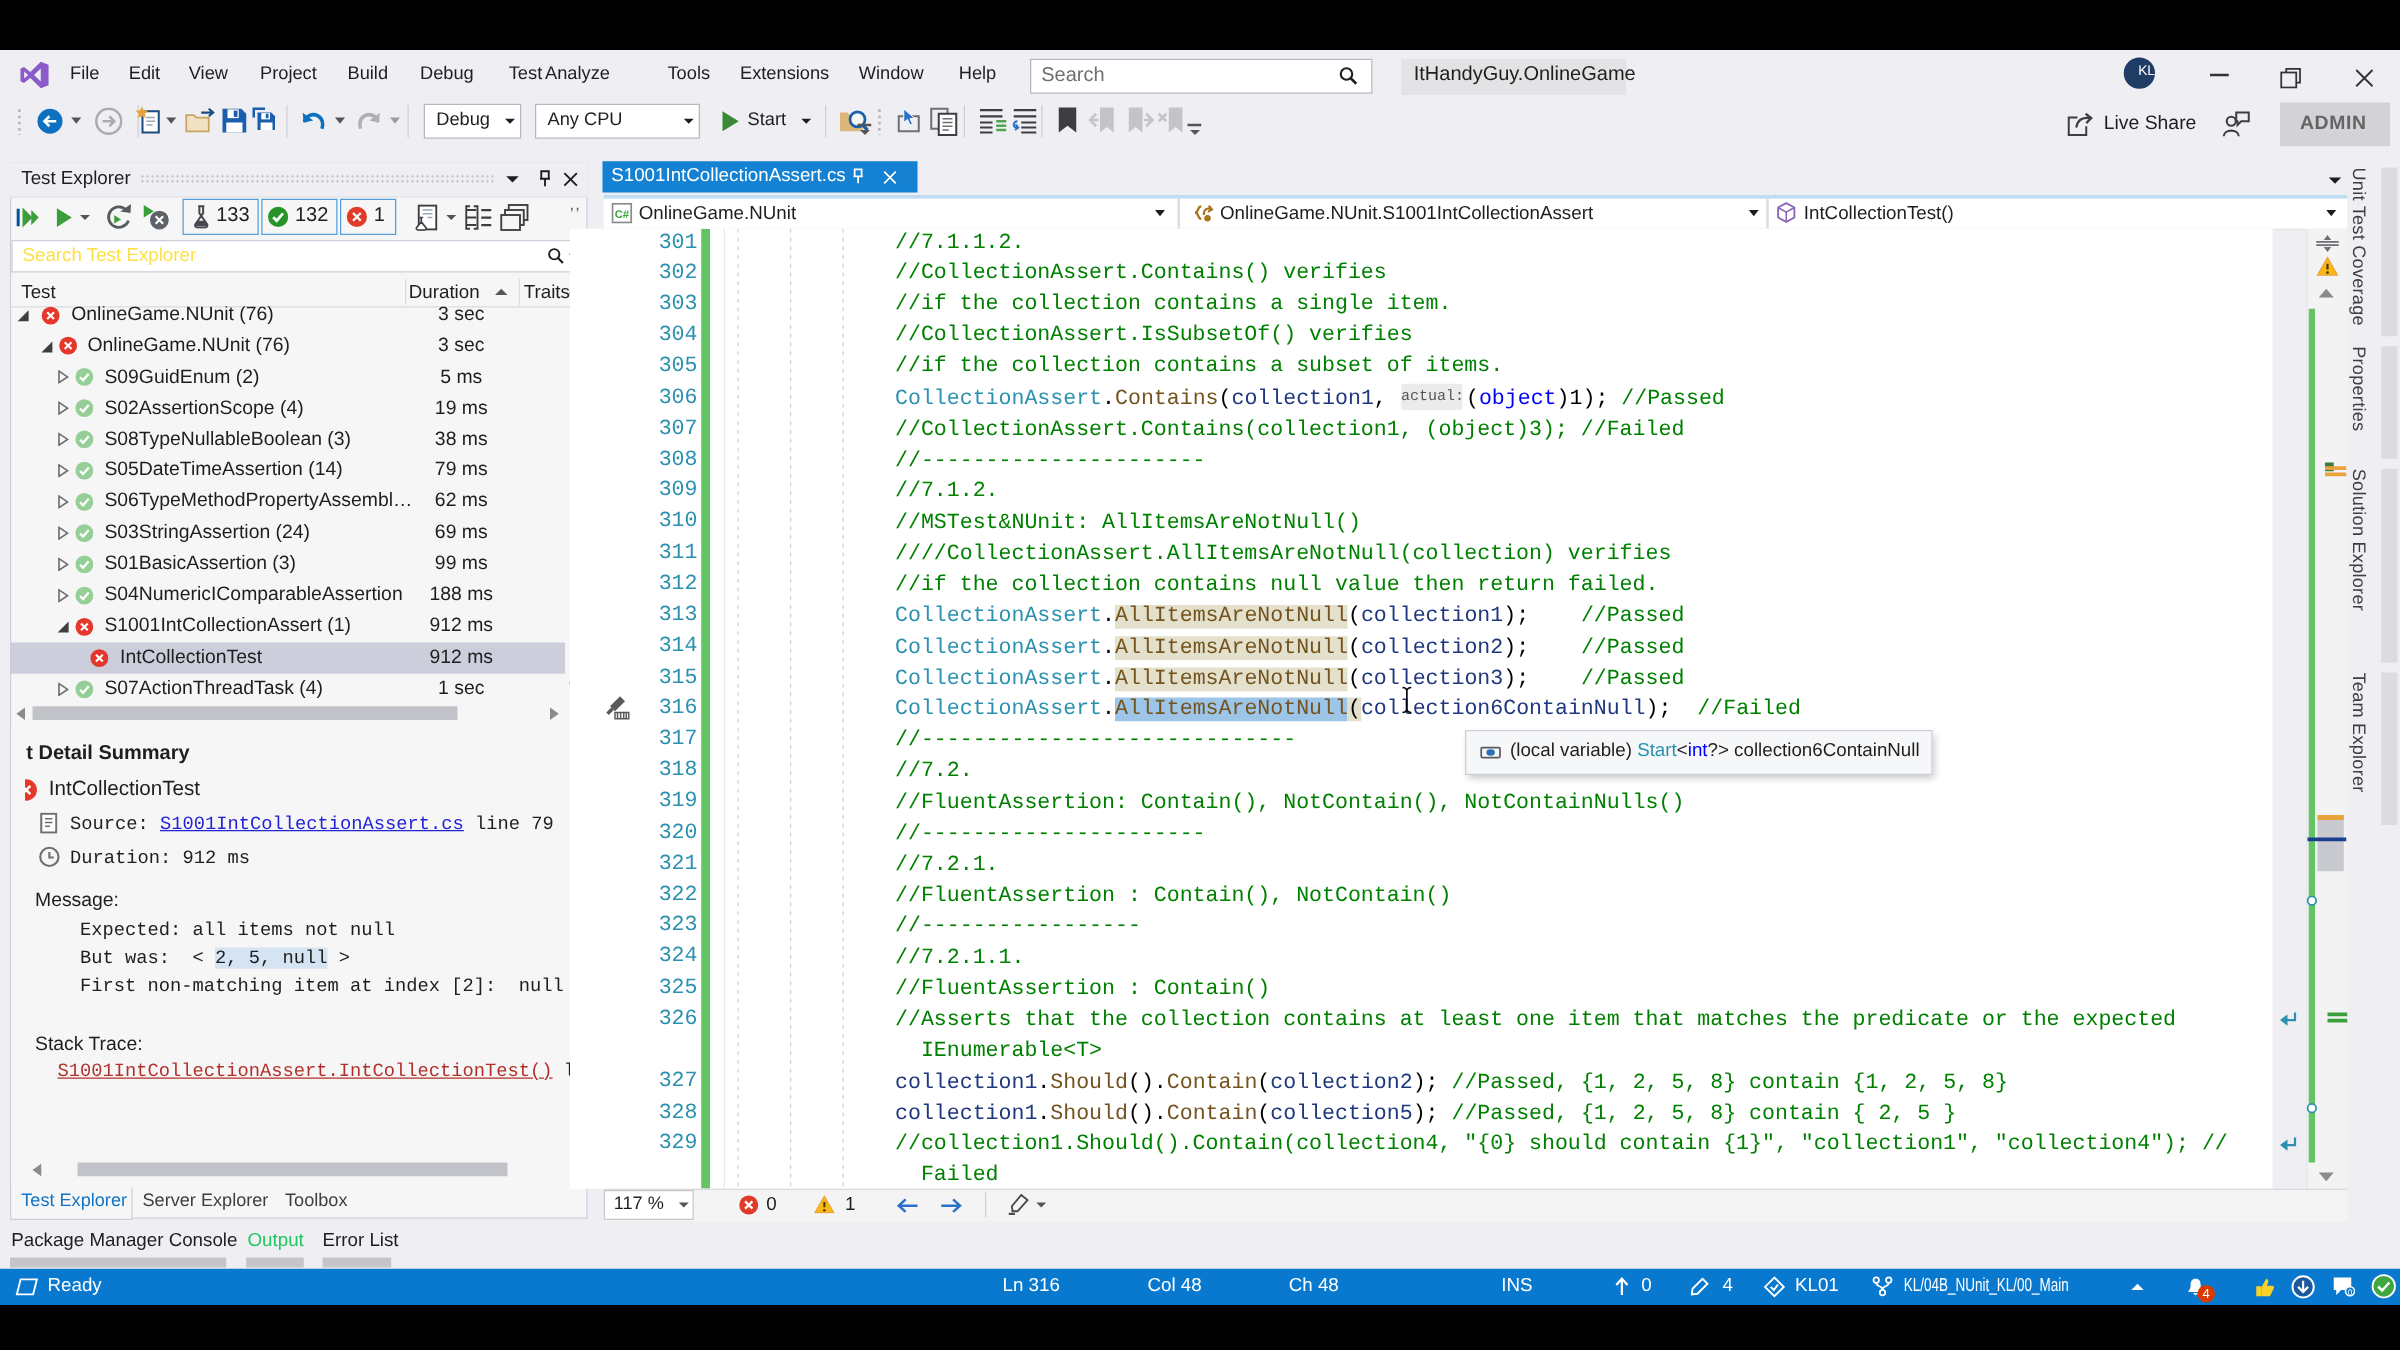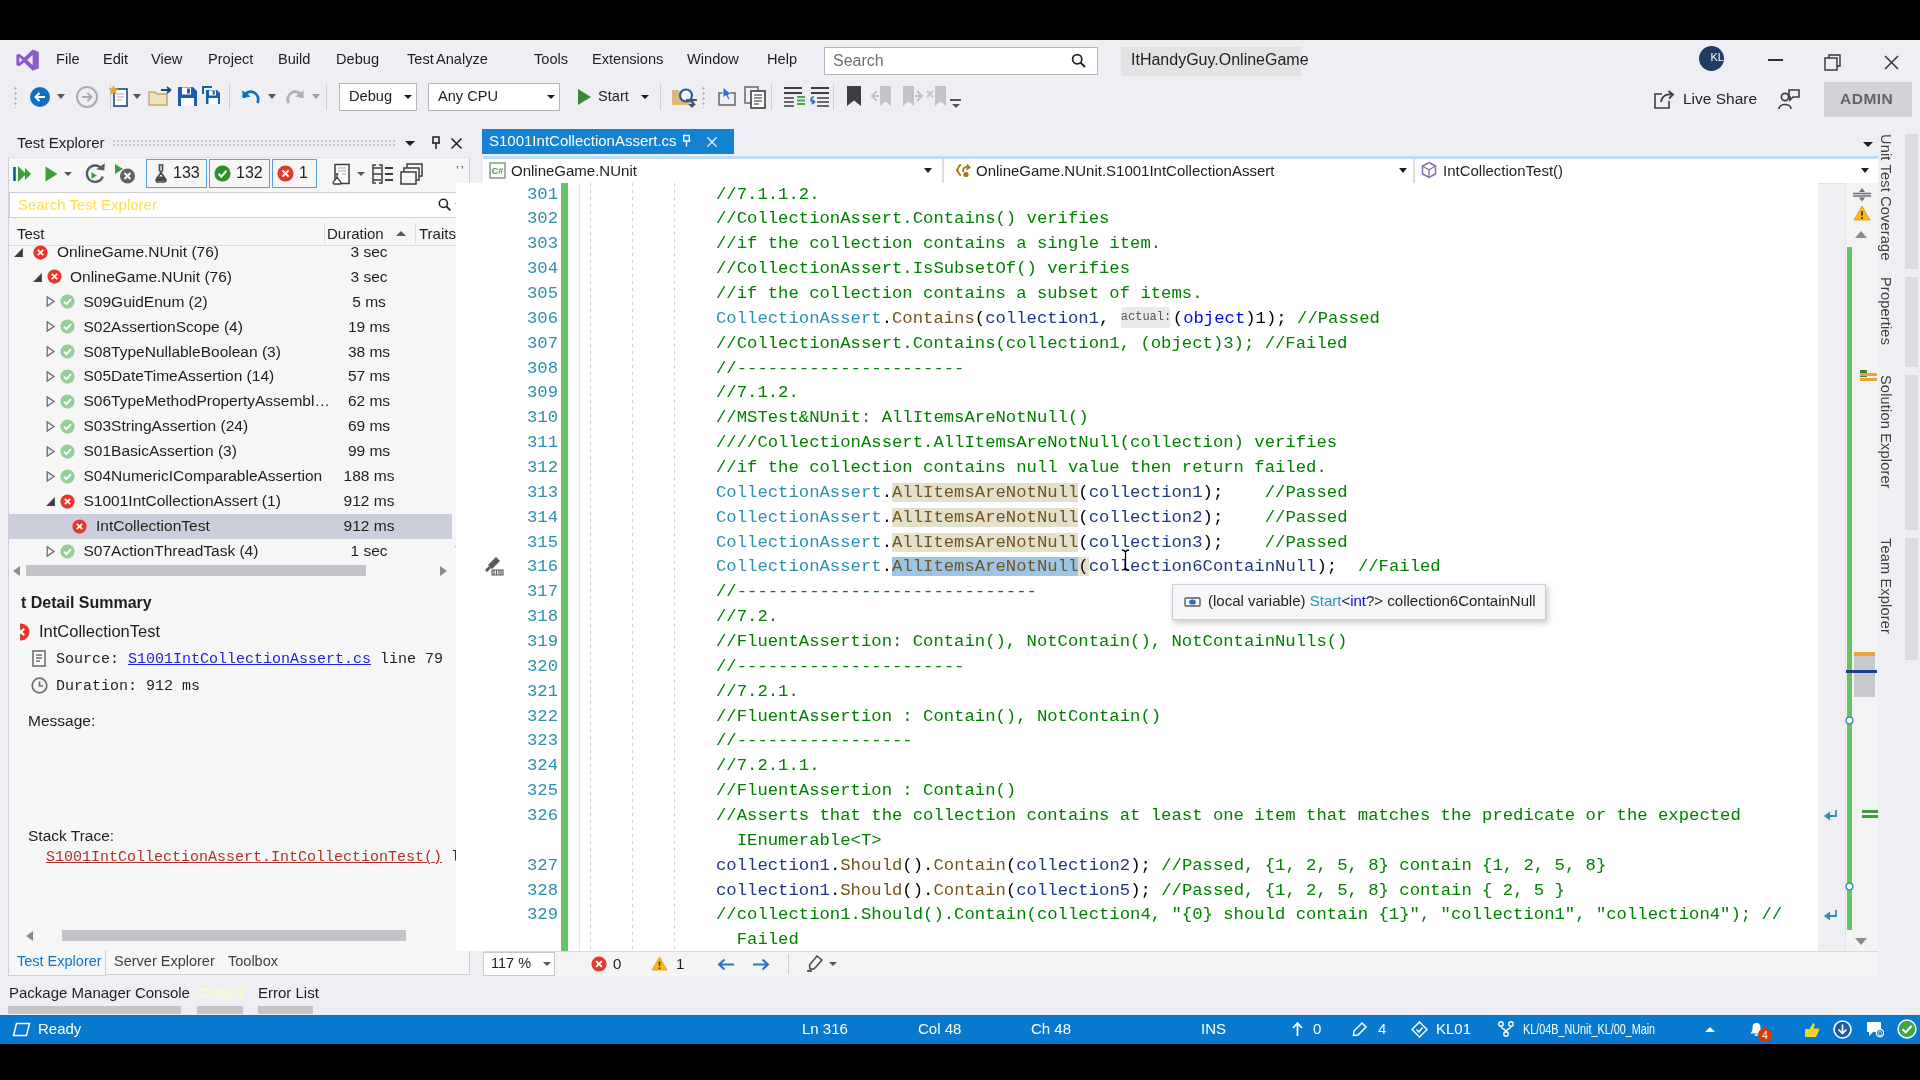--- a/index.html
+++ b/index.html
@@ -304,21 +304,21 @@
 <div class="a tl" style="left:75.5px;top:96.5px">S08TypeNullableBoolean (3)</div>
 <div class="a dur" style="left:322px;top:96.5px;width:78px">38 ms</div>
 <svg class="a" style="left:37px;top:125.9px" width="11" height="11" viewBox="0 0 10 10">
       <path d="M2 0.8 L8.2 5 L2 9.2 Z" fill="none" stroke="#6E6E73" stroke-width="1.2"></path>
     </svg>
 <svg class="a" style="left:52px;top:123.9px" width="15" height="15" viewBox="0 0 16 16">
       <circle cx="8" cy="8" r="7.6" fill="#95CE96"></circle>
       <path d="M4.3 8.3 L6.9 10.9 L11.7 5.4" stroke="#fff" stroke-width="2" fill="none"></path>
     </svg>
 <div class="a tl" style="left:75.5px;top:121.4px">S05DateTimeAssertion (14)</div>
-<div class="a dur" style="left:322px;top:121.4px;width:78px">57 ms</div>
+<div class="a dur" style="left:322px;top:121.4px;width:78px">79 ms</div>
 <svg class="a" style="left:37px;top:150.8px" width="11" height="11" viewBox="0 0 10 10">
       <path d="M2 0.8 L8.2 5 L2 9.2 Z" fill="none" stroke="#6E6E73" stroke-width="1.2"></path>
     </svg>
 <svg class="a" style="left:52px;top:148.8px" width="15" height="15" viewBox="0 0 16 16">
       <circle cx="8" cy="8" r="7.6" fill="#95CE96"></circle>
       <path d="M4.3 8.3 L6.9 10.9 L11.7 5.4" stroke="#fff" stroke-width="2" fill="none"></path>
     </svg>
 <div class="a tl" style="left:75.5px;top:146.3px">S06TypeMethodPropertyAssembl…</div>
 <div class="a dur" style="left:322px;top:146.3px;width:78px">62 ms</div>
 <svg class="a" style="left:37px;top:175.8px" width="11" height="11" viewBox="0 0 10 10">
@@ -395,34 +395,37 @@
       <rect x="1" y="1" width="12" height="15" fill="#fff" stroke="#6E6E73" stroke-width="1.6"></rect>
       <path d="M4 5h6M4 8h6M4 11h4" stroke="#6E6E73" stroke-width="1.3"></path>
     </svg>
 <div class="a m" style="left:47px;top:68px;font-size:15px">Source: <span style="color:#2222D6;text-decoration:underline">S1001IntCollectionAssert.cs</span> line 79</div>
 <svg class="a" style="left:22px;top:94px" width="17" height="17" viewBox="0 0 17 17">
       <circle cx="8.5" cy="8.5" r="7.3" fill="none" stroke="#6E6E73" stroke-width="1.7"></circle>
       <path d="M8.5 4.5 V9 H12" fill="none" stroke="#6E6E73" stroke-width="1.7"></path>
     </svg>
 <div class="a m" style="left:47px;top:95px;font-size:15px">Duration: 912 ms</div>
 <div class="a" style="left:19px;top:129px;font-size:15.5px">Message:</div>
+<div class="a m" style="left:55px;top:151px;font-size:15px;line-height:22.4px;white-space:pre">Expected: all items not null
+But was:  &lt; <span style="background:#D5E4F2">2, 5, null</span> &gt;
+First non-matching item at index [2]:  null</div>
 <div class="a" style="left:19px;top:244px;font-size:15.5px">Stack Trace:</div>
 <div class="a m" style="left:37px;top:266px;font-size:15px;white-space:pre"><span style="color:#B0312B;text-decoration:underline">S1001IntCollectionAssert.IntCollectionTest()</span> lin</div>
 </div>
 
 <div class="a" style="left:26px;top:931px;border-top:5.5px solid transparent;border-bottom:5.5px solid transparent;border-right:7px solid #8A8A8F"></div>
 <div class="a" style="left:62px;top:930px;width:344px;height:11px;background:#C2C3C9"></div>
 <div class="a" style="left:456px;top:931px;border-top:5.5px solid transparent;border-bottom:5.5px solid transparent;border-left:7px solid #8A8A8F"></div>
 
 <div class="a" style="left:8px;top:950px;width:98px;height:26px;background:#F6F6F6;border:1px solid #CCCEDB;border-top:none;box-sizing:border-box"></div>
 <div class="a" style="left:17px;top:953px;font-size:14.5px;color:#1073C4">Test Explorer</div>
 <div class="a" style="left:114px;top:953px;font-size:14.5px;color:#3E3E42">Server Explorer</div>
 <div class="a" style="left:228px;top:953px;font-size:14.5px;color:#3E3E42">Toolbox</div>
 <div class="a" style="left:9px;top:984px;font-size:15px;color:#1E1E1E">Package Manager Console</div>
-<div class="a" style="left:198px;top:984px;font-size:15px;color:#fef9c3">Output</div>
+<div class="a" style="left:198px;top:984px;font-size:15px;color:#22c55e">Output</div>
 <div class="a" style="left:258px;top:984px;font-size:15px;color:#1E1E1E">Error List</div>
 <div class="a" style="left:8px;top:1006px;width:173px;height:8px;background:#C5C5C8"></div>
 <div class="a" style="left:197px;top:1006px;width:46px;height:8px;background:#C5C5C8"></div>
 <div class="a" style="left:258px;top:1006px;width:55px;height:8px;background:#C5C5C8"></div>
 
 <div class="a" style="left:483px;top:156px;width:1395px;height:2.5px;background:#BFDCF2"></div>
 <div class="a" style="left:482px;top:129px;width:252px;height:25px;background:#1581D3"></div>
 <div class="a" style="left:489px;top:132px;font-size:15px;color:#fff">S1001IntCollectionAssert.cs</div>
 <svg class="a" style="left:680px;top:134px" width="13" height="15" viewBox="0 0 14 15">
     <path d="M4 1 H10 V7 H4 Z M3 7 H11 M7 7 V13" stroke="#fff" stroke-width="1.5" fill="none"></path>

